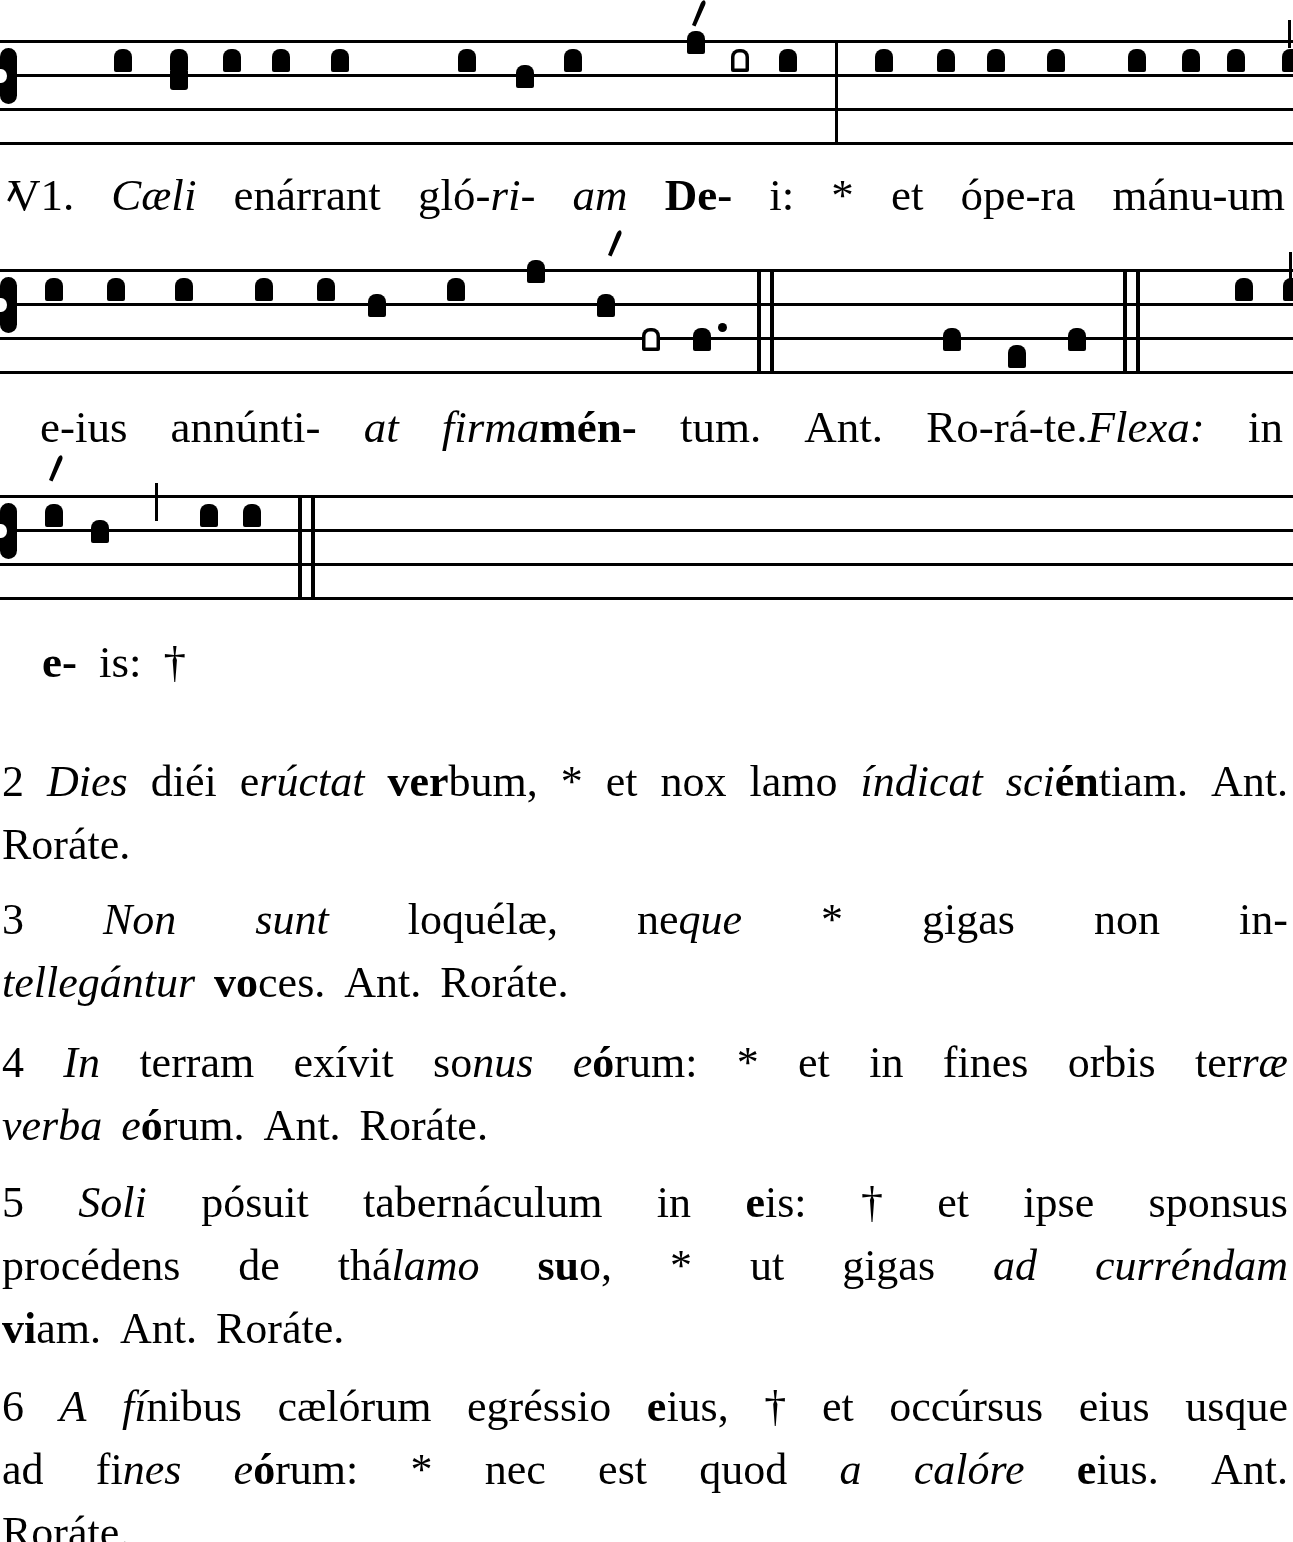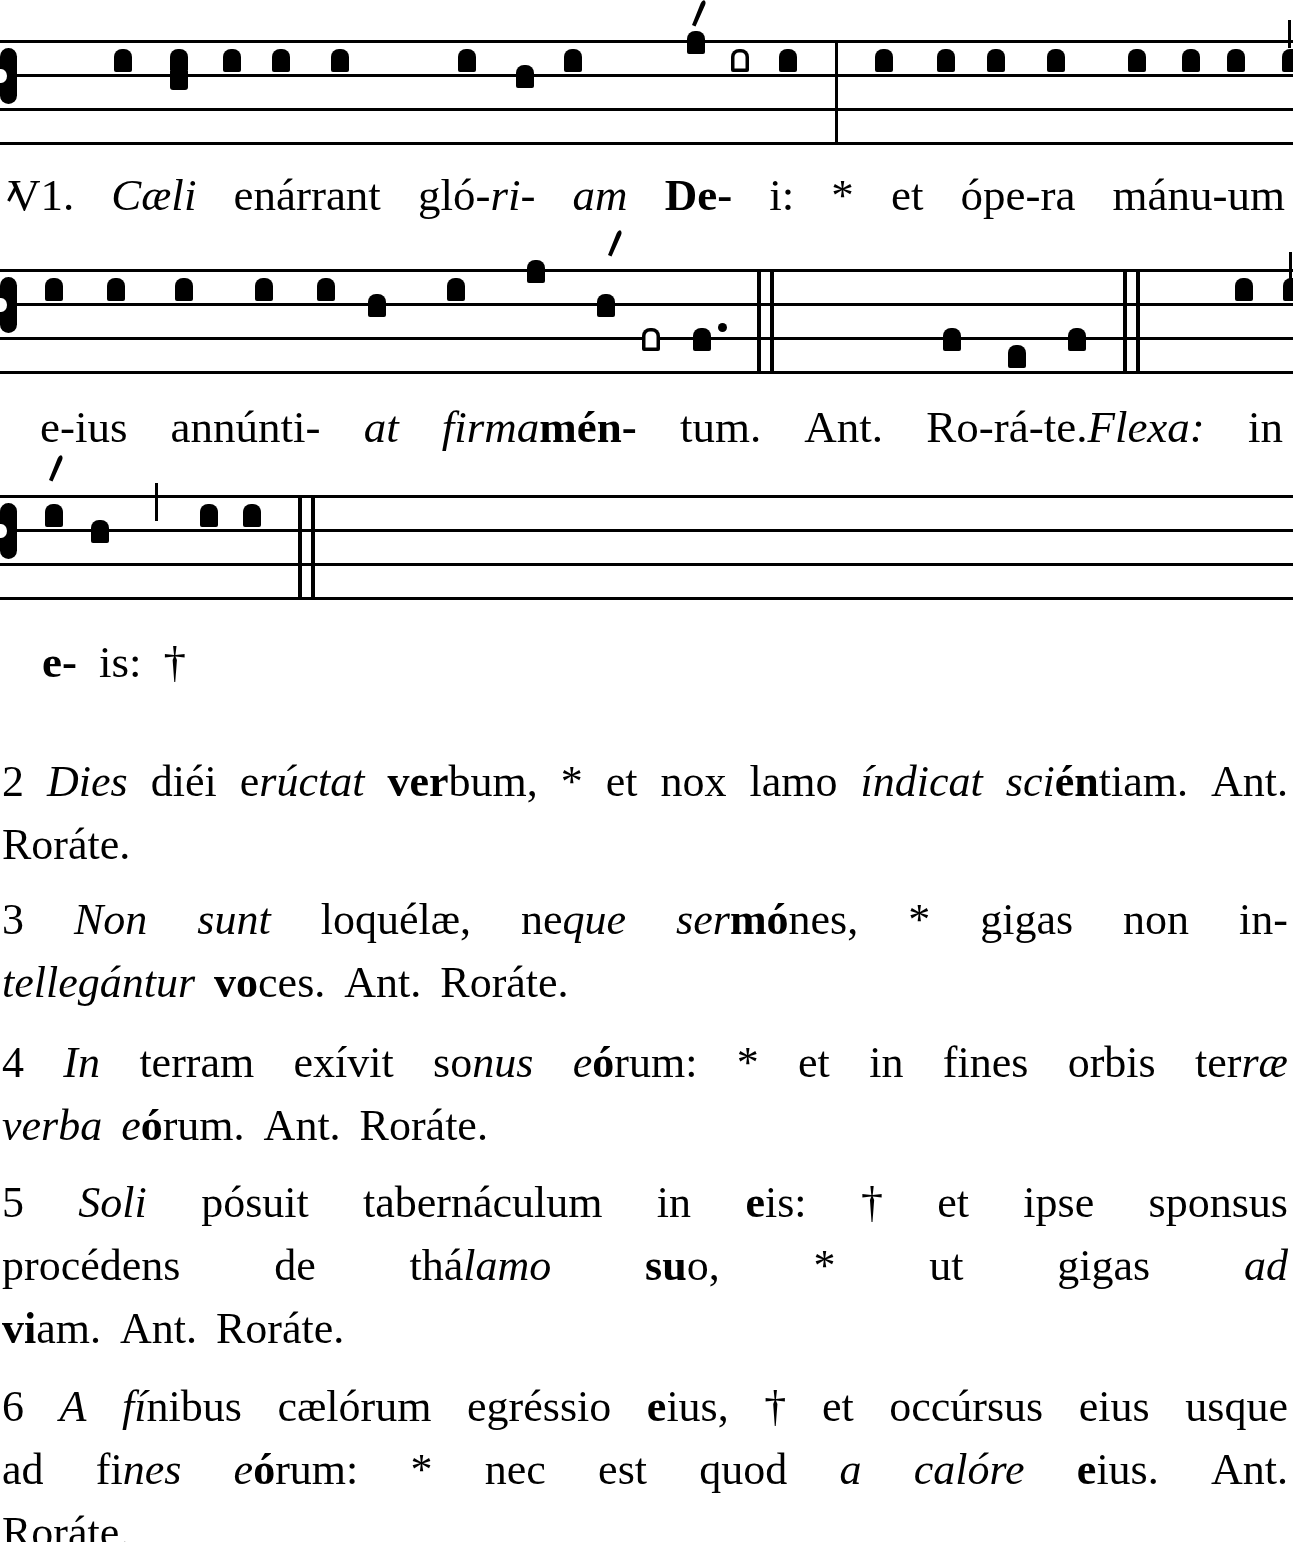--- a/index.html
+++ b/index.html
@@ -171,21 +171,20 @@
           <span class="w"><span class="r">Roráte.</span></span>
         </div>
       </div>
       <div class="verse" style="top: 888px;">
         <div class="vline just">
           <span class="w"><span class="r">3</span></span>
           <span class="w"><span class="i">Non</span></span>
           <span class="w"><span class="i">sunt</span></span>
           <span class="w"><span class="r">loquélæ,</span></span>
           <span class="w"><span class="r">ne</span><span class="i">que</span></span>
-          <span class="w"><span class="i">ser</span><span class="b">mó</span><span class="r">nes,</span></span>
           <span class="w"><span class="r">*</span></span>
           <span class="w"><span class="r">gigas</span></span>
           <span class="w"><span class="r">non</span></span>
           <span class="w"><span class="r">in-</span></span>
         </div>
         <div class="vline start">
           <span class="w"><span class="i">tellegántur</span></span>
           <span class="w"><span class="b">vo</span><span class="r">ces.</span></span>
           <span class="w"><span class="r">Ant.</span></span>
           <span class="w"><span class="r">Roráte.</span></span>
@@ -228,20 +227,21 @@
         </div>
         <div class="vline just">
           <span class="w"><span class="r">procédens</span></span>
           <span class="w"><span class="r">de</span></span>
           <span class="w"><span class="r">thá</span><span class="i">lamo</span></span>
           <span class="w"><span class="b">su</span><span class="r">o,</span></span>
           <span class="w"><span class="r">*</span></span>
           <span class="w"><span class="r">ut</span></span>
           <span class="w"><span class="r">gigas</span></span>
           <span class="w"><span class="i">ad</span></span>
+          <span class="w"><span class="i">curréndam</span></span>
         </div>
         <div class="vline start">
           <span class="w"><span class="b">vi</span><span class="r">am.</span></span>
           <span class="w"><span class="r">Ant.</span></span>
           <span class="w"><span class="r">Roráte.</span></span>
         </div>
       </div>
       <div class="verse" style="top: 1375px;">
         <div class="vline just">
           <span class="w"><span class="r">6</span></span>

